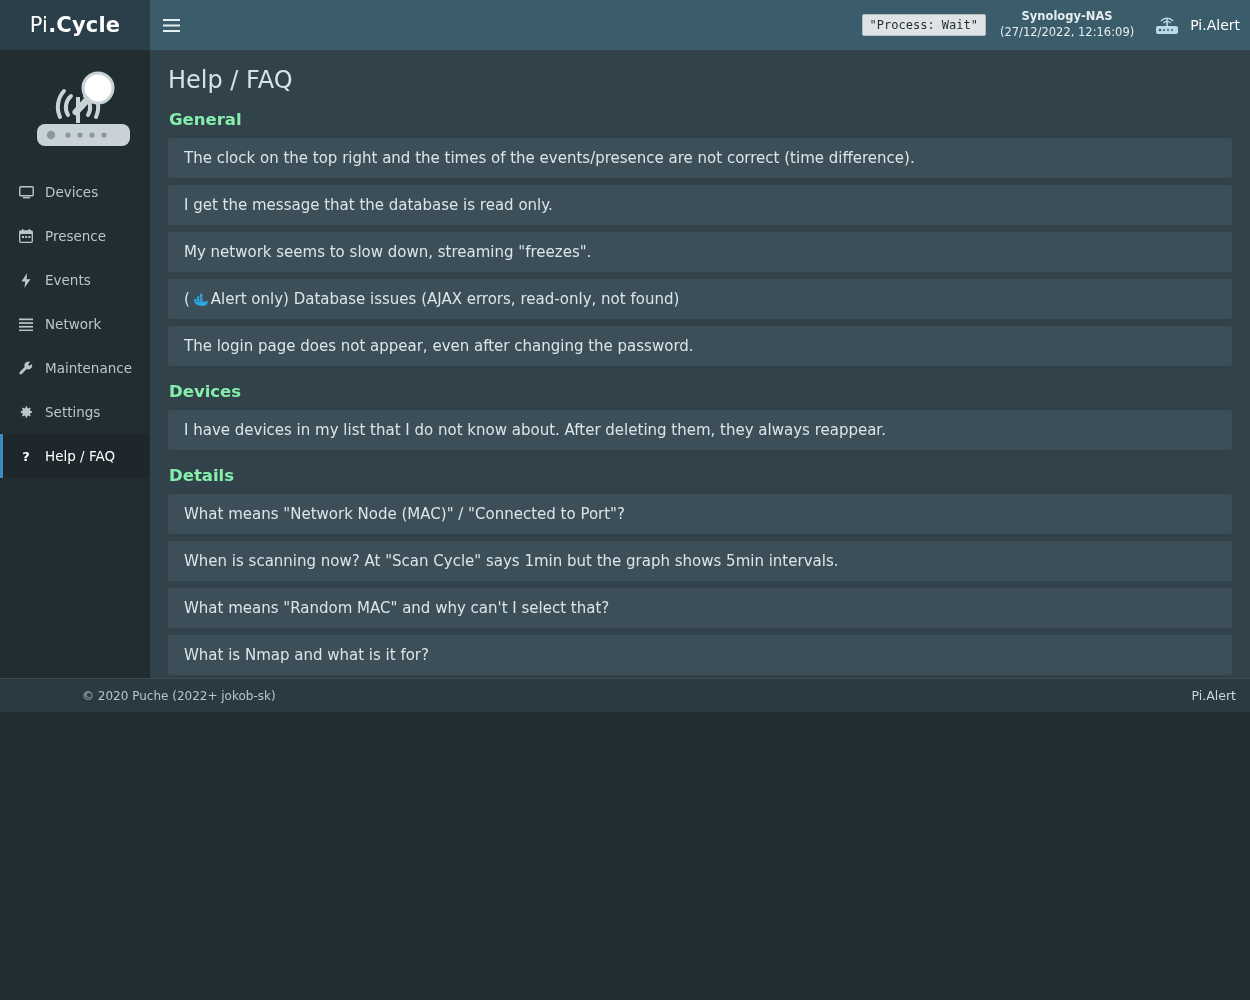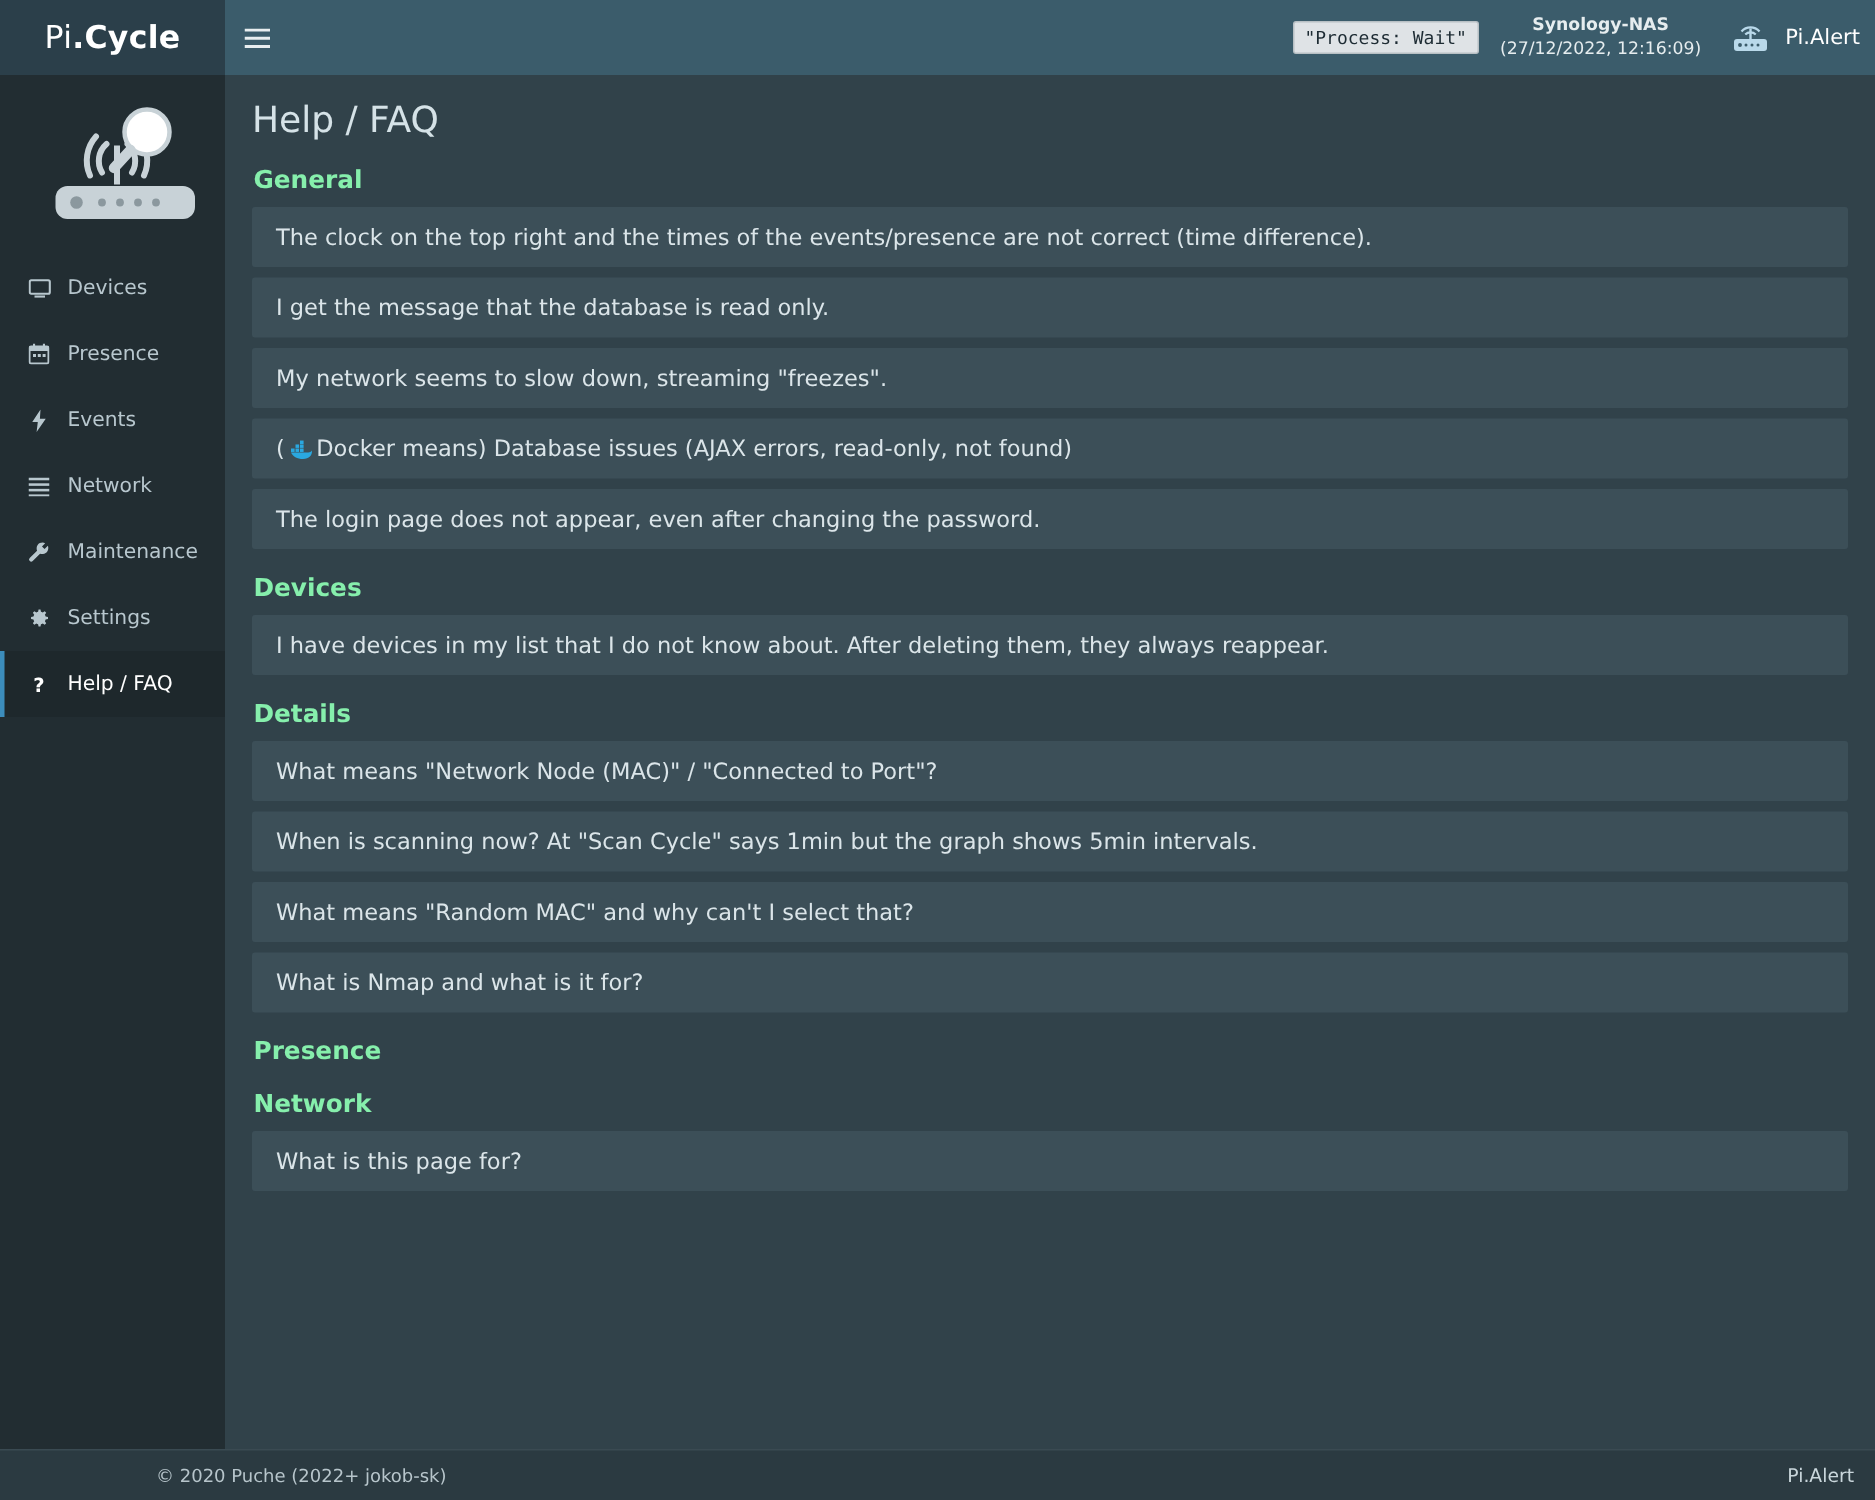--- a/index.html
+++ b/index.html
@@ -2,21 +2,21 @@
 <html><head>
 <meta charset="utf-8">
 <style>
   * { box-sizing: border-box; margin: 0; padding: 0; }
   html, body {
     width: 1250px; height: 1000px;
     background: #222d32;
     font-family: "DejaVu Sans", "Liberation Sans", sans-serif;
     overflow: hidden;
   }
-  #app { position: relative; width: 1250px; height: 1000px; display: flex; flex-direction: column; }
+  #app { position: relative; width: 1250px; height: 712px; display: flex; flex-direction: column; }
 
   
   .topbar { height: 50px; display: flex; flex-shrink: 0; }
   .logo-box {
     width: 150px; height: 50px; background: #2b3f4a;
     display: flex; align-items: center; justify-content: center;
     color: #fff; font-size: 21px; letter-spacing: .2px;
   }
   .logo-box .thin { font-weight: 400; }
   .logo-box .bold { font-weight: 700; }
@@ -90,21 +90,21 @@
   }
   .faq-item .docker-ico {
     display: inline-block; vertical-align: -3px;
     width: 17px; height: 14px; margin: 0 2px;
   }
 
   
   .footer {
     height: 34px; background: #2b3a41; border-top: 1px solid #3a4a52;
     display: flex; align-items: center; justify-content: space-between;
-    padding: 0 14px 0 104px; color: #b7c5cb; font-size: 12px; flex-shrink: 0;
+    padding: 0 14px 0 82px; color: #b7c5cb; font-size: 12px; flex-shrink: 0;
   }
   .footer .right { color: #c9d6db; font-size: 12.5px; }
 
   svg { display: block; }
 </style>
 </head>
 <body>
 
 <div id="app">
 
@@ -260,21 +260,21 @@
         <div class="faq-item">My network seems to slow down, streaming "freezes".</div>
         <div class="faq-item">
           <span>(</span><span class="docker-ico"><svg width="17" height="14" viewBox="0 0 17 14">
                 <rect x="2" y="6" width="2.4" height="2.3" fill="#2aa8e0"></rect>
                 <rect x="5" y="6" width="2.4" height="2.3" fill="#2aa8e0"></rect>
                 <rect x="8" y="6" width="2.4" height="2.3" fill="#2aa8e0"></rect>
                 <rect x="5" y="3.3" width="2.4" height="2.3" fill="#2aa8e0"></rect>
                 <rect x="8" y="3.3" width="2.4" height="2.3" fill="#2aa8e0"></rect>
                 <rect x="8" y="0.7" width="2.4" height="2.3" fill="#2aa8e0"></rect>
                 <path d="M1 8.6h12.5c1 0 2-0.5 2.4-1.3 0.3 1.2-0.1 2.9-1.3 4.1-1 1-2.6 1.6-4.5 1.6-4 0-7.1-2-8.1-4.4z" fill="#2aa8e0"></path>
-              </svg></span><span>Docker means) Database issues (AJAX errors, read-only, not found)</span>
+              </svg></span><span>Alert only) Database issues (AJAX errors, read-only, not found)</span>
         </div>
         <div class="faq-item">The login page does not appear, even after changing the password.</div>
       </div>
 
       <div class="section-title">Devices</div>
       <div class="faq-list">
         <div class="faq-item">I have devices in my list that I do not know about. After deleting them, they always reappear.</div>
       </div>
 
       <div class="section-title">Details</div>

